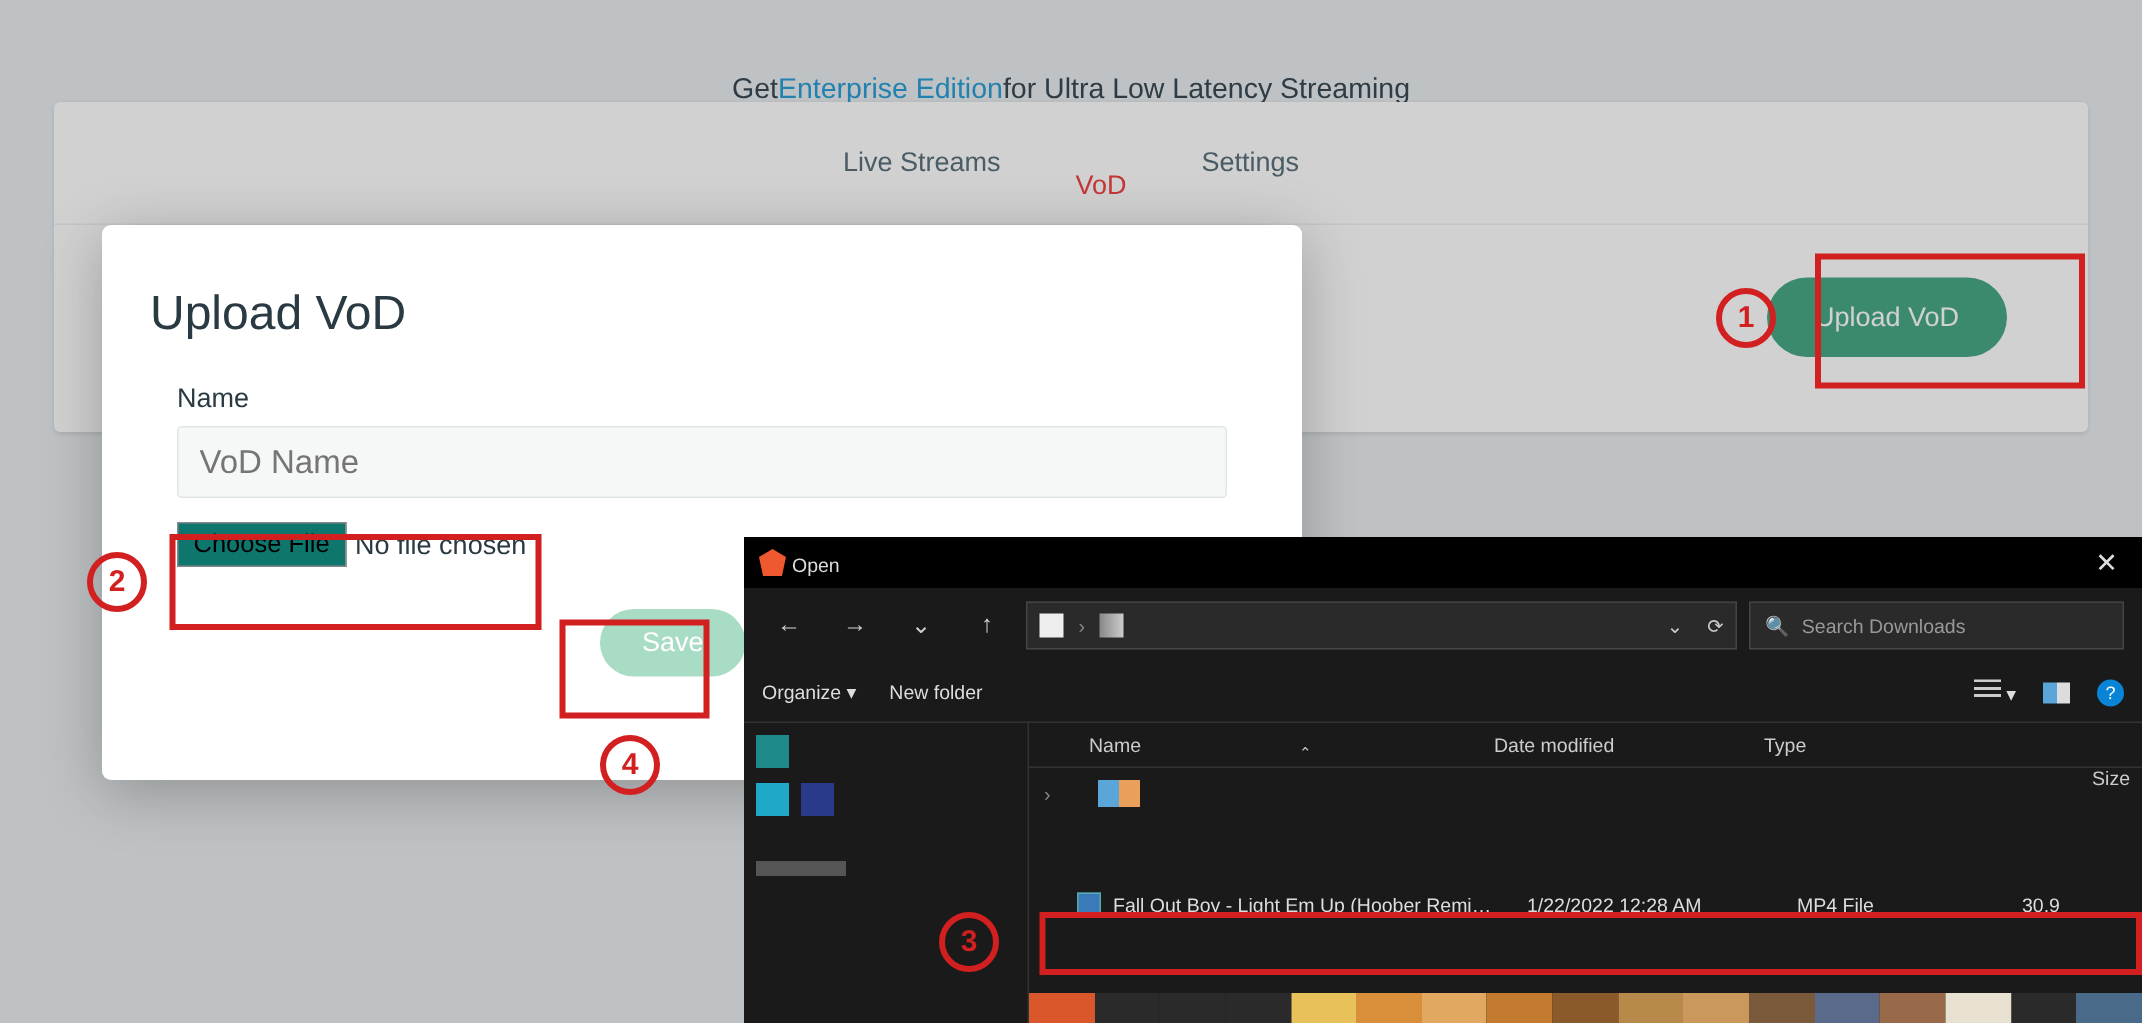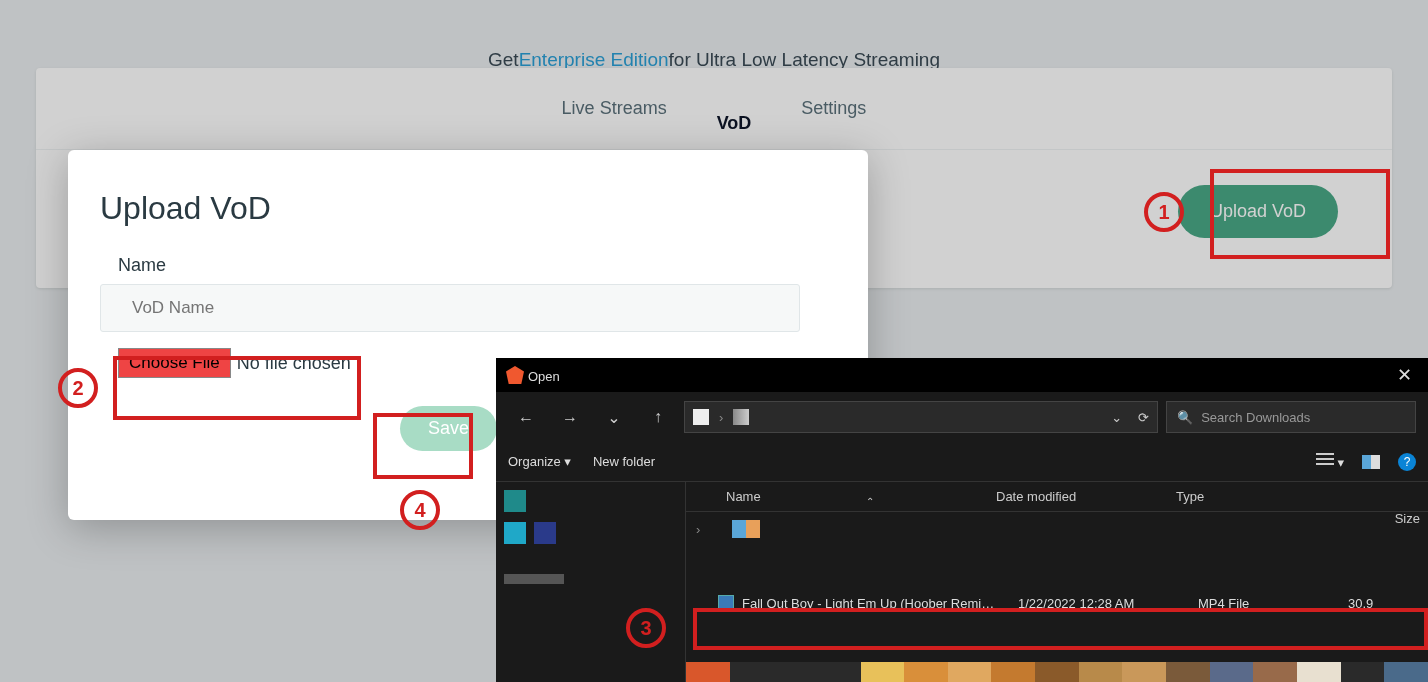--- a/index.html
+++ b/index.html
@@ -9,32 +9,32 @@
   .dim { position:absolute; inset:0; background:rgba(0,0,0,0.18); z-index:5; pointer-events:none; }
 
   
   .banner { position:absolute; top:0; left:0; right:0; height:60px; display:flex; align-items:center; justify-content:center; font-size:19px; color:#3a4a55;margin-top:30px; }
   .banner a { color:#2a9fd6; text-decoration:none; }
 
   
   .panel { position:absolute; top:68px; left:36px; right:36px; background:#fff; border-radius:4px; box-shadow:0 1px 3px rgba(0,0,0,0.1); }
   .tabs { height:82px; display:flex; align-items:center; justify-content:center; gap:50px; font-size:18px; color:#5b717b; border-bottom:1px solid #eef2f3; }
   .tabs .tab { cursor:pointer; }
-  .tabs .tab.active { color:#0f172a; font-weight:700;margin-top:30px; }
+  .tabs .tab.active { color:#ef4444; font-weight:400;margin-top:30px; }
   .panel-body { height:138px; position:relative; }
 
   .upload-btn { position:absolute; right:54px; top:35px; background:#4aa987; color:#fff; border:none; border-radius:28px; padding:16px 32px; font-size:18px; cursor:pointer; }
 
   
   .modal { position:absolute; left:68px; top:150px; width:800px; height:370px; background:#fff; border-radius:6px; box-shadow:0 8px 40px rgba(0,0,0,0.25); z-index:10; padding:40px 32px 20px 32px; }
   .modal h2 { font-size:32px; font-weight:400; color:#2a3a42; margin-bottom:28px; }
   .modal label { display:block; font-size:18px; color:#2a3a42; margin-left:18px; margin-bottom:8px; }
-  .modal input.vod-name { width:700px; height:48px; border:1px solid #e0e6e8; background:#f6f8f8; border-radius:3px; padding:0 31px; font-size:17px; color:#8a9aa2; }
+  .modal input.vod-name { width:700px; margin-left:18px; height:48px; border:1px solid #e0e6e8; background:#f6f8f8; border-radius:3px; padding:0 14px; font-size:22px; color:#8a9aa2; }
   .file-row { margin-left:18px; margin-top:16px; display:flex; align-items:center; gap:6px; }
-  .choose-btn { background:#ef4444; border:1px solid #888; padding:4px 10px; font-size:17px; cursor:pointer; }
+  .choose-btn { background:#0f766e; border:1px solid #888; padding:4px 10px; font-size:17px; cursor:pointer; }
   .file-status { font-size:18px; color:#2a3a42; }
   .modal .save { margin-top:28px; margin-left:300px; background:#a8dcc5; color:#fff; border:none; border-radius:24px; padding:12px 28px; font-size:18px; cursor:pointer; }
 
   
   .filedlg { position:absolute; left:496px; top:358px; right:0; bottom:0; background:#1a1a1a; color:#ddd; z-index:20; font-size:13px; }
   .filedlg .titlebar { height:34px; background:#000; display:flex; align-items:center; padding:0 10px; justify-content:space-between; }
   .filedlg .titlebar .left { display:flex; align-items:flex-end; gap:4px; }
   .brave-icon { width:18px; height:18px; background:#f0582f; clip-path: polygon(50% 0, 100% 30%, 85% 100%, 15% 100%, 0 30%); }
   .closex { font-size:18px; color:#ddd; cursor:pointer; padding:0 6px;}
   .filedlg .navrow { height:50px; display:flex; align-items:center; gap:8px; padding:0 12px; }

